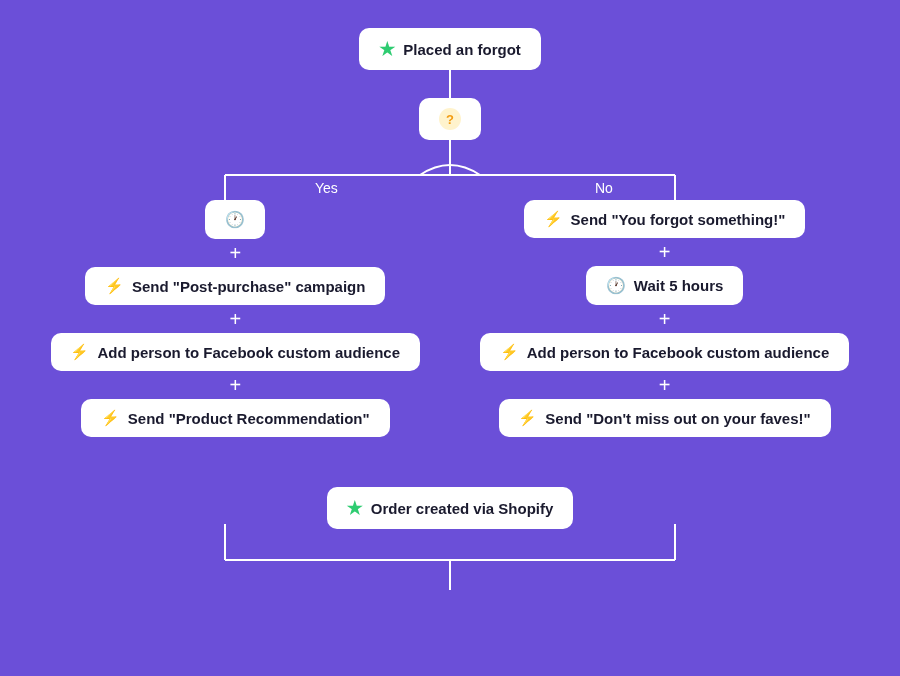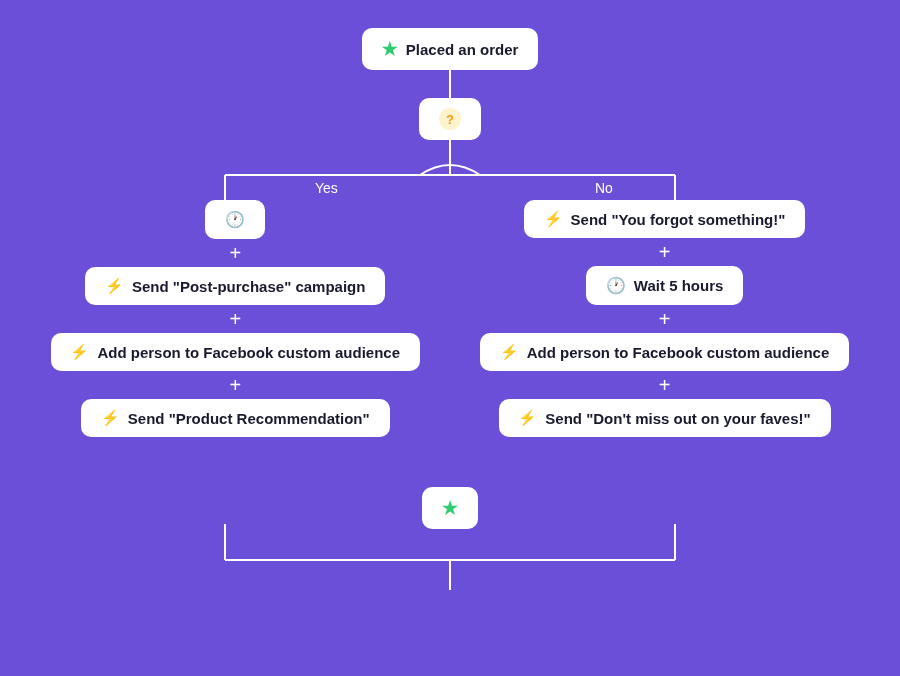--- a/index.html
+++ b/index.html
@@ -122,21 +122,21 @@
 
     <text x="315" y="193" fill="white" font-size="14" font-family="Arial" font-weight="500">Yes</text>
     <text x="595" y="193" fill="white" font-size="14" font-family="Arial" font-weight="500">No</text>
 
     <path d="M 420 175 Q 450 155 480 175" fill="none" stroke="white" stroke-width="2"></path>
   </svg>
 
   <div style="display:flex; flex-direction:column; align-items:center;">
     <div class="node">
       <span class="icon-star">★</span>
-      <span>Placed an order</span>
+      <span>Placed an forgot</span>
     </div>
     <div class="vert-line"></div>
 
     <div class="node-diamond">
       <span class="icon-question">?</span>
     </div>
   </div>
 
   <div style="height: 60px;"></div>
 
@@ -183,15 +183,16 @@
         <span class="icon-lightning">⚡</span>
         <span>Send "Don't miss out on your faves!"</span>
       </div>
     </div>
   </div>
 
   <div style="height: 50px;"></div>
 
   <div class="node">
     <span class="icon-star">★</span>
+    <span>Order created via Shopify</span>
   </div>
 
 </div>
 
 </body></html>

